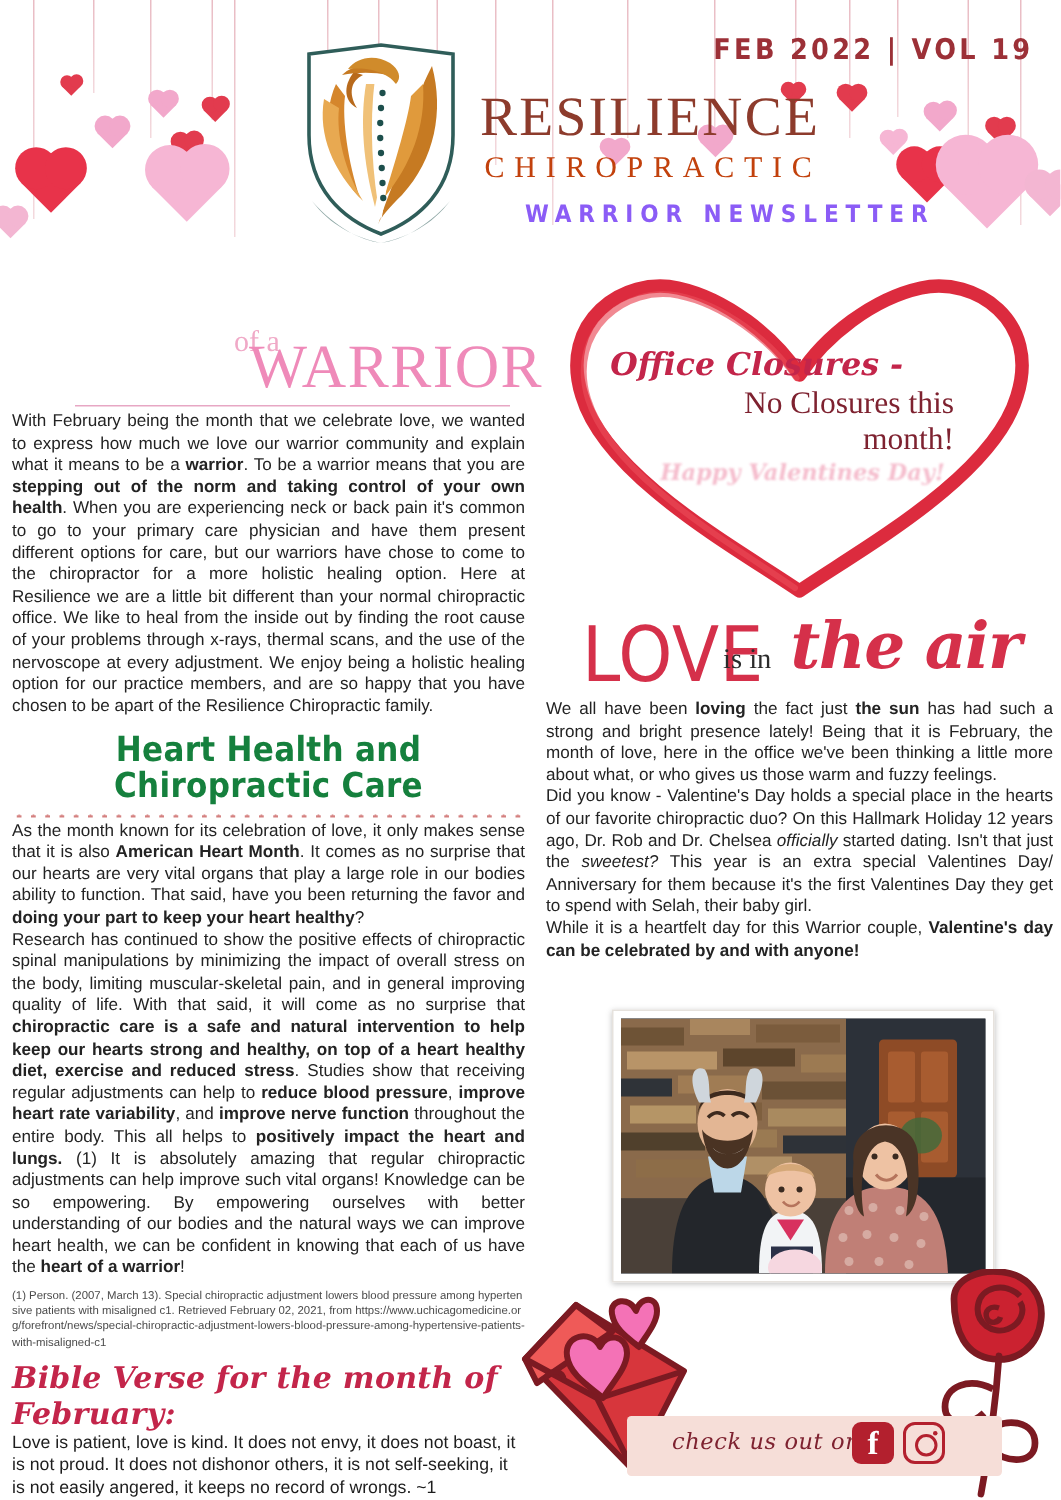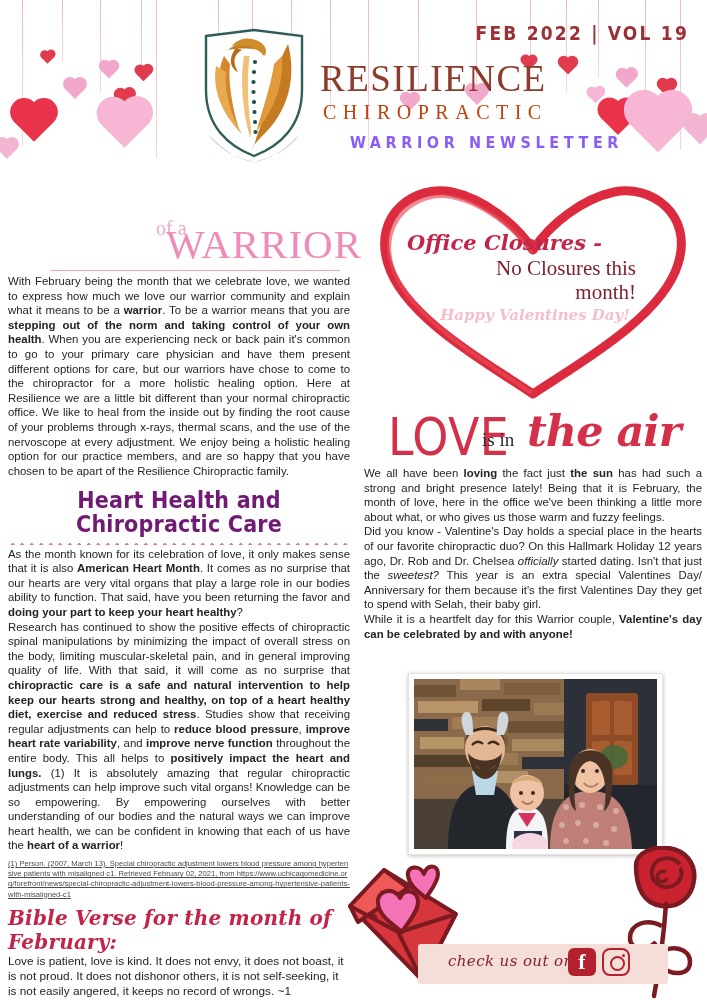--- a/index.html
+++ b/index.html
@@ -71,30 +71,30 @@
     font-size:11.4px;line-height:14.6px;color:#232323;text-align:justify;
     font-family:"Liberation Sans",sans-serif;
   }
   p.body + p.body{margin-top:0px;}
   .b{font-weight:700;}
   .it{font-style:italic;}
 
   .sec-head{
     margin:10px 0 0 0;text-align:center;
     font-family:"DejaVu Sans Condensed","Liberation Sans Narrow","Liberation Sans",sans-serif;
-    font-size:23px;font-weight:700;color:#701a75;letter-spacing:.2px;line-height:1.05;
+    font-size:23px;font-weight:700;color:#15803d;letter-spacing:.2px;line-height:1.05;
   }
   .dots{
     height:7px;margin:1px 0 2px 0;
     background-image:radial-gradient(#d4807f 1.7px, transparent 1.9px);
     background-size:9.5px 7px;background-position:0 3px;background-repeat:repeat-x;
   }
   .cite{
     margin-top:6px;font-size:7.6px;line-height:10.2px;color:#4a4a4a;
-    font-family:"Liberation Sans",sans-serif;word-break:break-all;text-decoration:underline;
+    font-family:"Liberation Sans",sans-serif;word-break:break-all;
   }
   .verse-head{
     margin-top:6px;
     font-family:"DejaVu Serif",serif;font-style:italic;font-weight:700;
     font-size:20px;color:#c3254a;letter-spacing:.2px;
   }
   p.verse{font-size:11.8px;line-height:15px;color:#1d1d1d;text-align:left;margin:0;}
 
   
   .heartbox{position:relative;width:338px;height:232px;}

